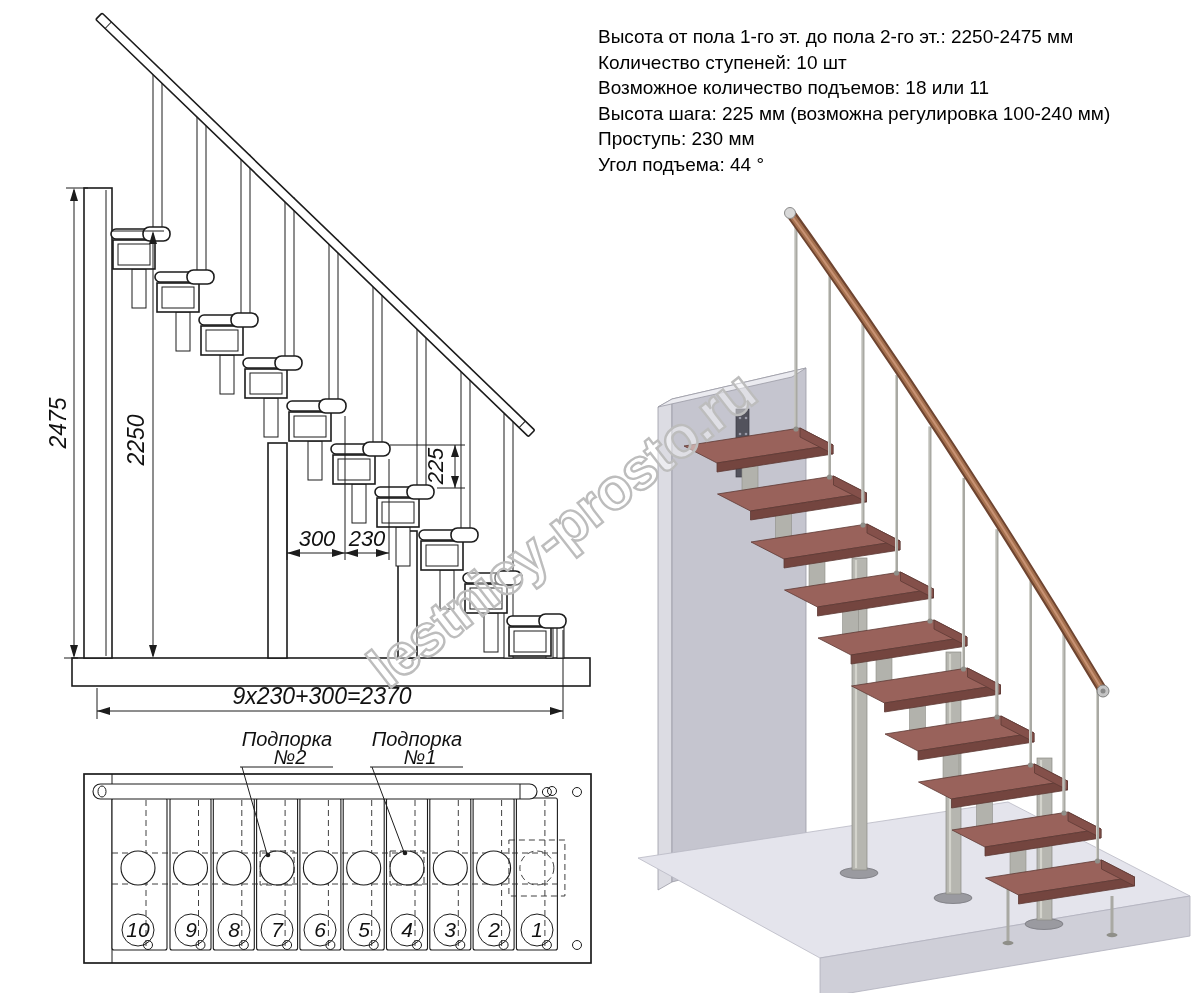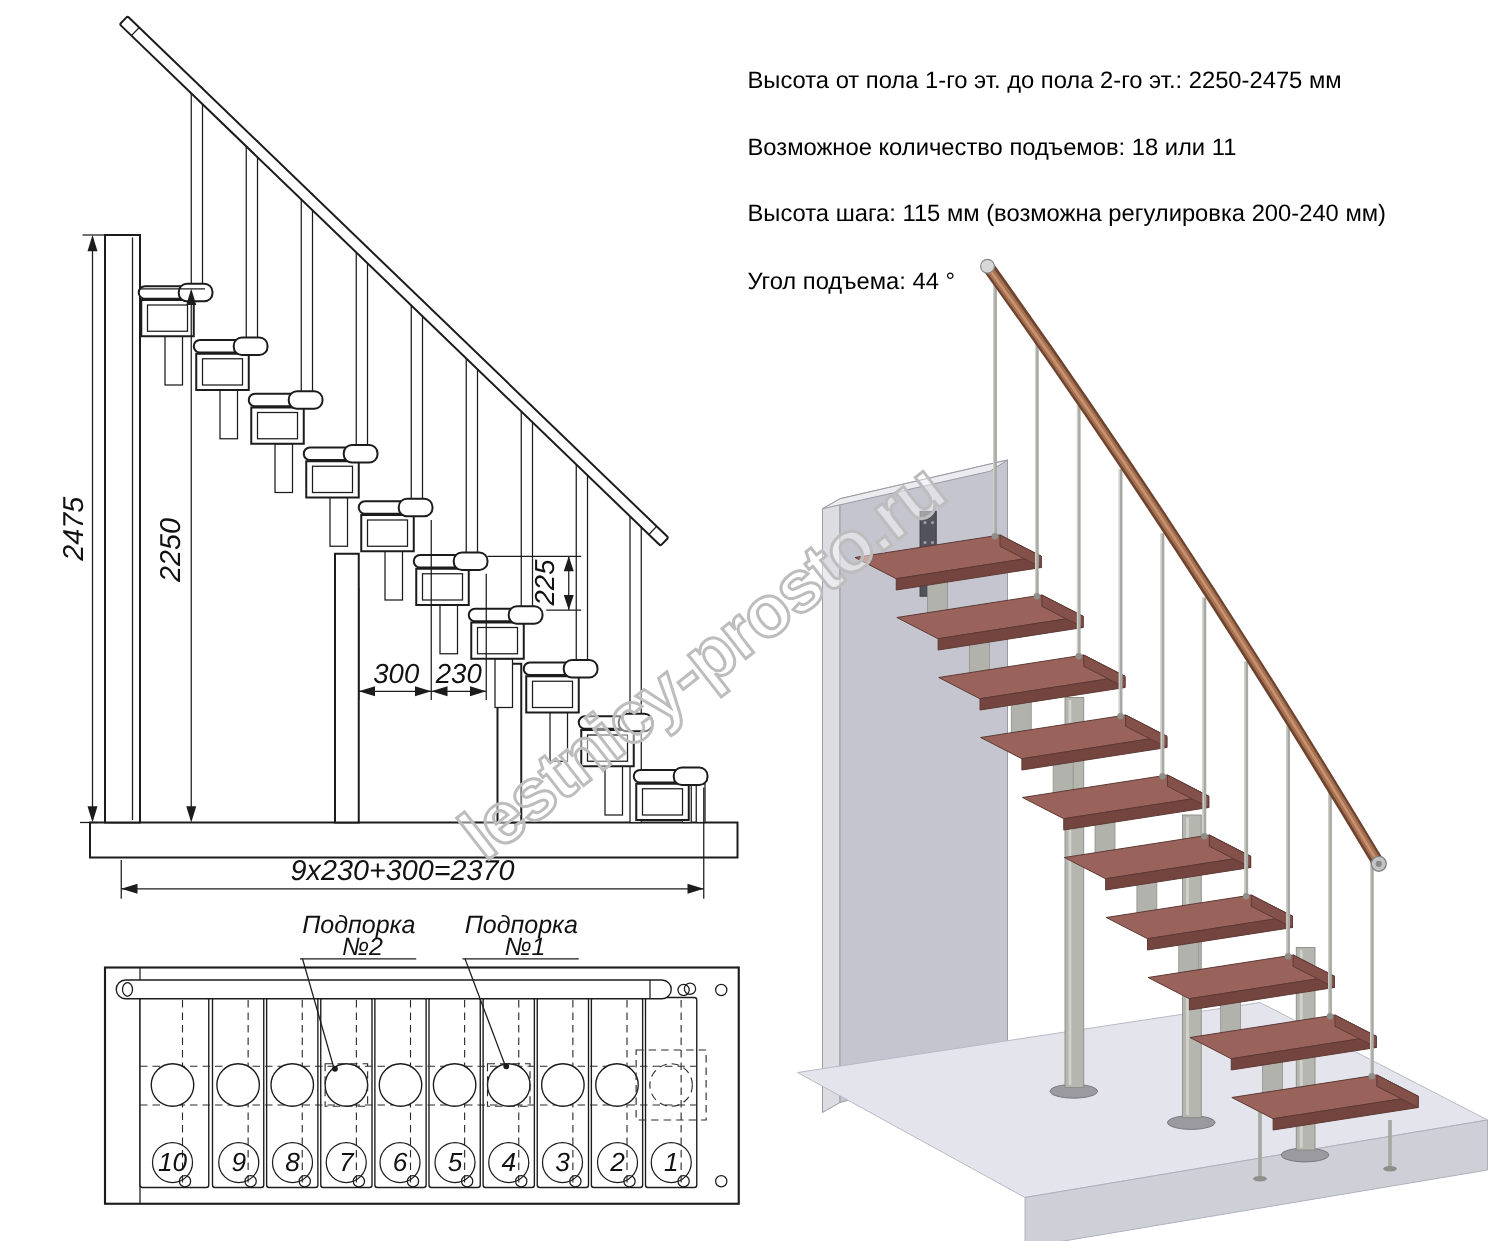--- a/index.html
+++ b/index.html
@@ -18,21 +18,21 @@
   .dimarw{fill:#1c1c1c;stroke:none;}
   .dimtxt{font:italic 22px "Liberation Sans",sans-serif;fill:#111;text-anchor:middle;}
   .dimtxt.big{font-size:23px;}
   .lbltxt{font:italic 20px "Liberation Sans",sans-serif;fill:#111;text-anchor:middle;}
   .numtxt{font:italic 21px "Liberation Sans",sans-serif;fill:#111;text-anchor:middle;}
   .wm{font:bold 58px "Liberation Sans",sans-serif;fill:rgba(255,255,255,.45);
       stroke:#bdbdbd;stroke-width:2.4;letter-spacing:-1px;}
   
   .specs{position:absolute;left:598px;top:24px;width:545px;color:#000;
          font-size:19px;line-height:25.5px;}
-  .specs span{display:block;white-space:nowrap;margin-top:28px;}
+  .specs span{display:block;white-space:nowrap;}
 </style>
 </head>
 <body>
 
 <div class="canvas">
 
 <svg width="1191" height="993" viewBox="0 0 1191 993">
 
   <g id="render3d">
 
@@ -391,18 +391,20 @@
       <circle cx="537" cy="930" r="16" class="nofill sol"></circle>
           <text x="537" y="937" class="numtxt">1</text>
     </g>
   </g>
 
   <text class="wm" transform="translate(388,690) rotate(-38)">lestnicy-prosto.ru</text>
 </svg>
 
 <div class="specs">
   <span>Высота от пола 1-го эт. до пола 2-го эт.: 2250-2475 мм</span>
+  <span>Количество ступеней: 10 шт</span>
   <span>Возможное количество подъемов: 18 или 11</span>
-  <span>Высота шага: 115 мм (возможна регулировка 200-240 мм)</span>
+  <span>Высота шага: 225 мм (возможна регулировка 100-240 мм)</span>
+  <span>Проступь: 230 мм</span>
   <span>Угол подъема: 44 °</span>
 </div>
 
 </div>
 
 </body></html>

